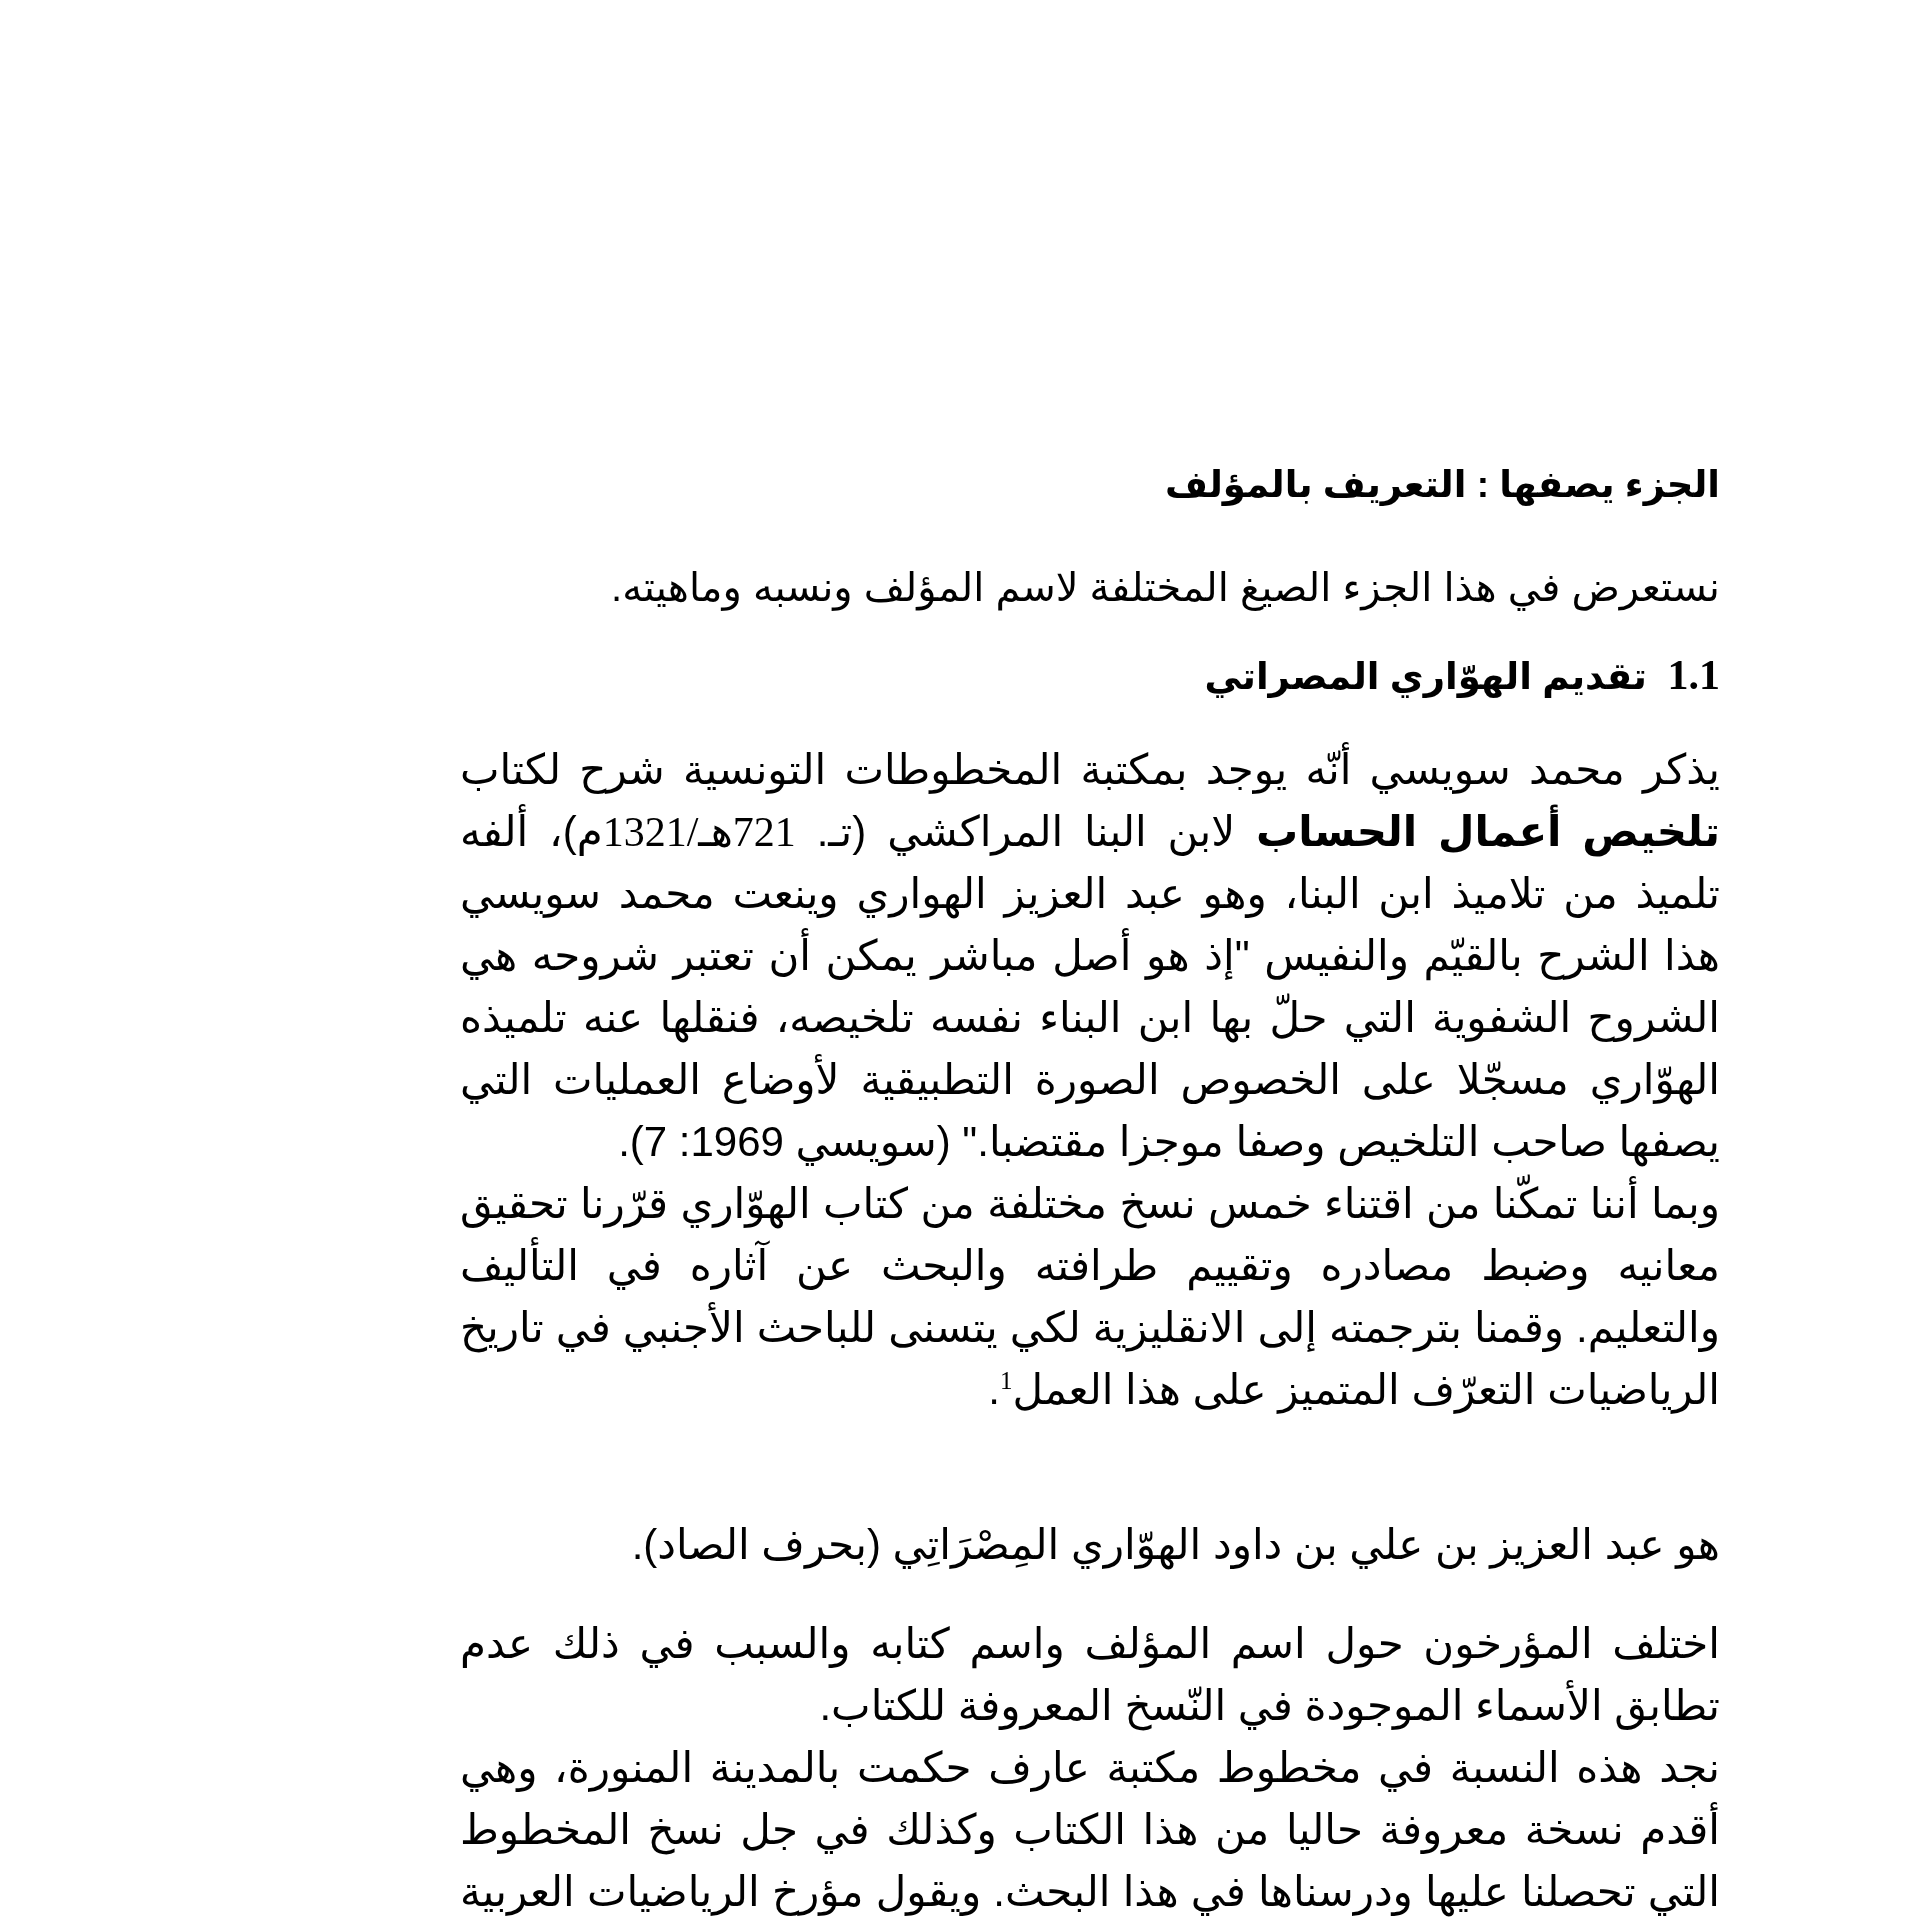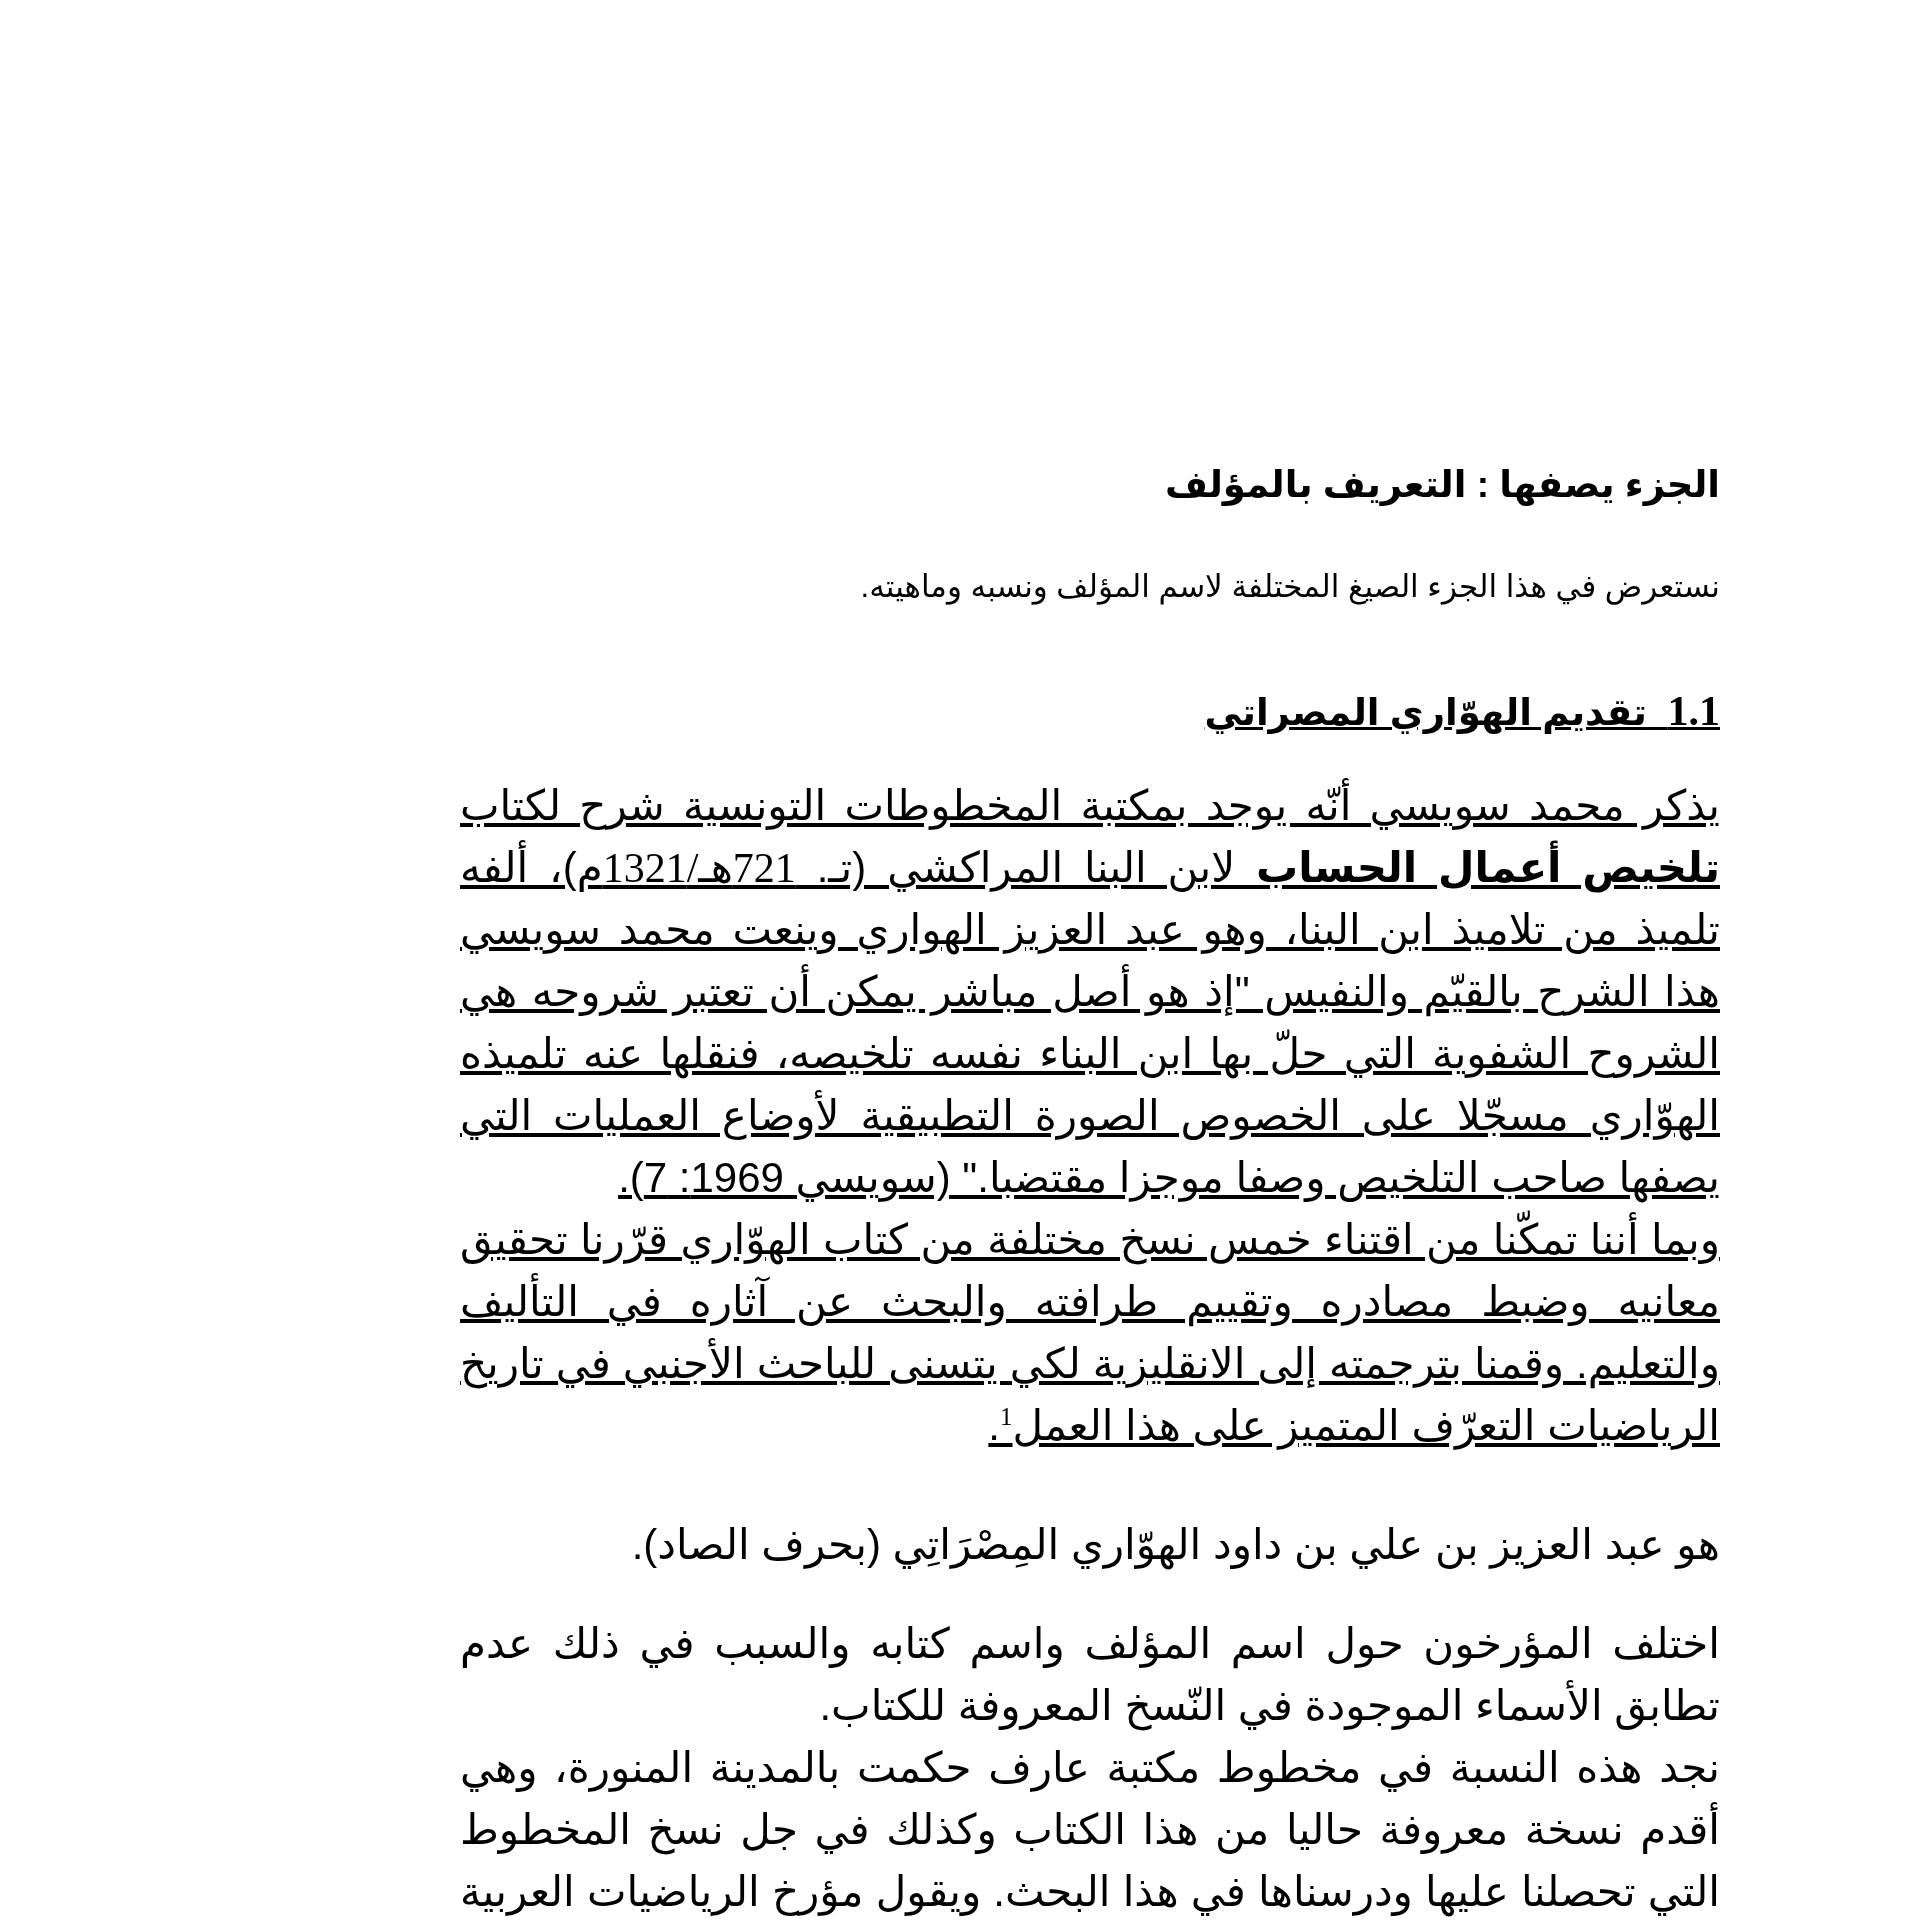--- a/index.html
+++ b/index.html
@@ -15,24 +15,24 @@
   .num { font-family: "Liberation Serif", serif; font-weight: bold; font-size: 42px; }
   .numr { font-family: "Liberation Serif", serif; }
   sup { font-family: "Liberation Serif", serif; font-size: 25px; line-height: 0; }
   b { font-weight: bold; }
 </style>
 </head>
 <body>
 
 <div class="block" style="top:460px;">
   <div class="h">الجزء يصفها : التعريف بالمؤلف</div>
-  <div class="p noj" style="font-size:31px;margin-top:46px;">نستعرض في هذا الجزء الصيغ المختلفة لاسم المؤلف ونسبه وماهيته.</div>
+  <div class="p noj" style="font-size:40px;margin-top:46px;">نستعرض في هذا الجزء الصيغ المختلفة لاسم المؤلف ونسبه وماهيته.</div>
 </div>
 
-<div class="block" style="top:686px;text-decoration:underline;">
+<div class="block" style="top:650px;">
   <div class="h">
     <span class="num">1.1</span>&nbsp;&nbsp;<span>تقديم الهوّاري المصراتي</span>
   </div>
   <div class="p" style="margin-top:37px;"><span>يذكر محمد سويسي أنّه يوجد بمكتبة المخطوطات التونسية شرح لكتاب </span><b>تلخيص أعمال الحساب</b><span> لابن البنا المراكشي (تـ. </span><span class="numr">721هـ/1321م</span><span>)، ألفه تلميذ من تلاميذ ابن البنا، وهو عبد العزيز الهواري وينعت محمد سويسي هذا الشرح بالقيّم والنفيس "إذ هو أصل مباشر يمكن أن تعتبر شروحه هي الشروح الشفوية التي حلّ بها ابن البناء نفسه تلخيصه، فنقلها عنه تلميذه الهوّاري مسجّلا على الخصوص الصورة التطبيقية لأوضاع العمليات التي يصفها صاحب التلخيص وصفا موجزا مقتضبا." (سويسي 1969: 7).</span></div>
   <div class="p"><span>وبما أننا تمكّنا من اقتناء خمس نسخ مختلفة من كتاب الهوّاري قرّرنا تحقيق معانيه وضبط مصادره وتقييم طرافته والبحث عن آثاره في التأليف والتعليم. وقمنا بترجمته إلى الانقليزية لكي يتسنى للباحث الأجنبي في تاريخ الرياضيات التعرّف المتميز على هذا العمل</span><sup>1</sup><span>.</span></div>
 </div>
 
 <div class="block" style="top:1514px;">
   <div class="p noj">هو عبد العزيز بن علي بن داود الهوّاري المِصْرَاتِي (بحرف الصاد).</div>
   <div class="p" style="margin-top:37px;">اختلف المؤرخون حول اسم المؤلف واسم كتابه والسبب في ذلك عدم تطابق الأسماء الموجودة في النّسخ المعروفة للكتاب.</div>

